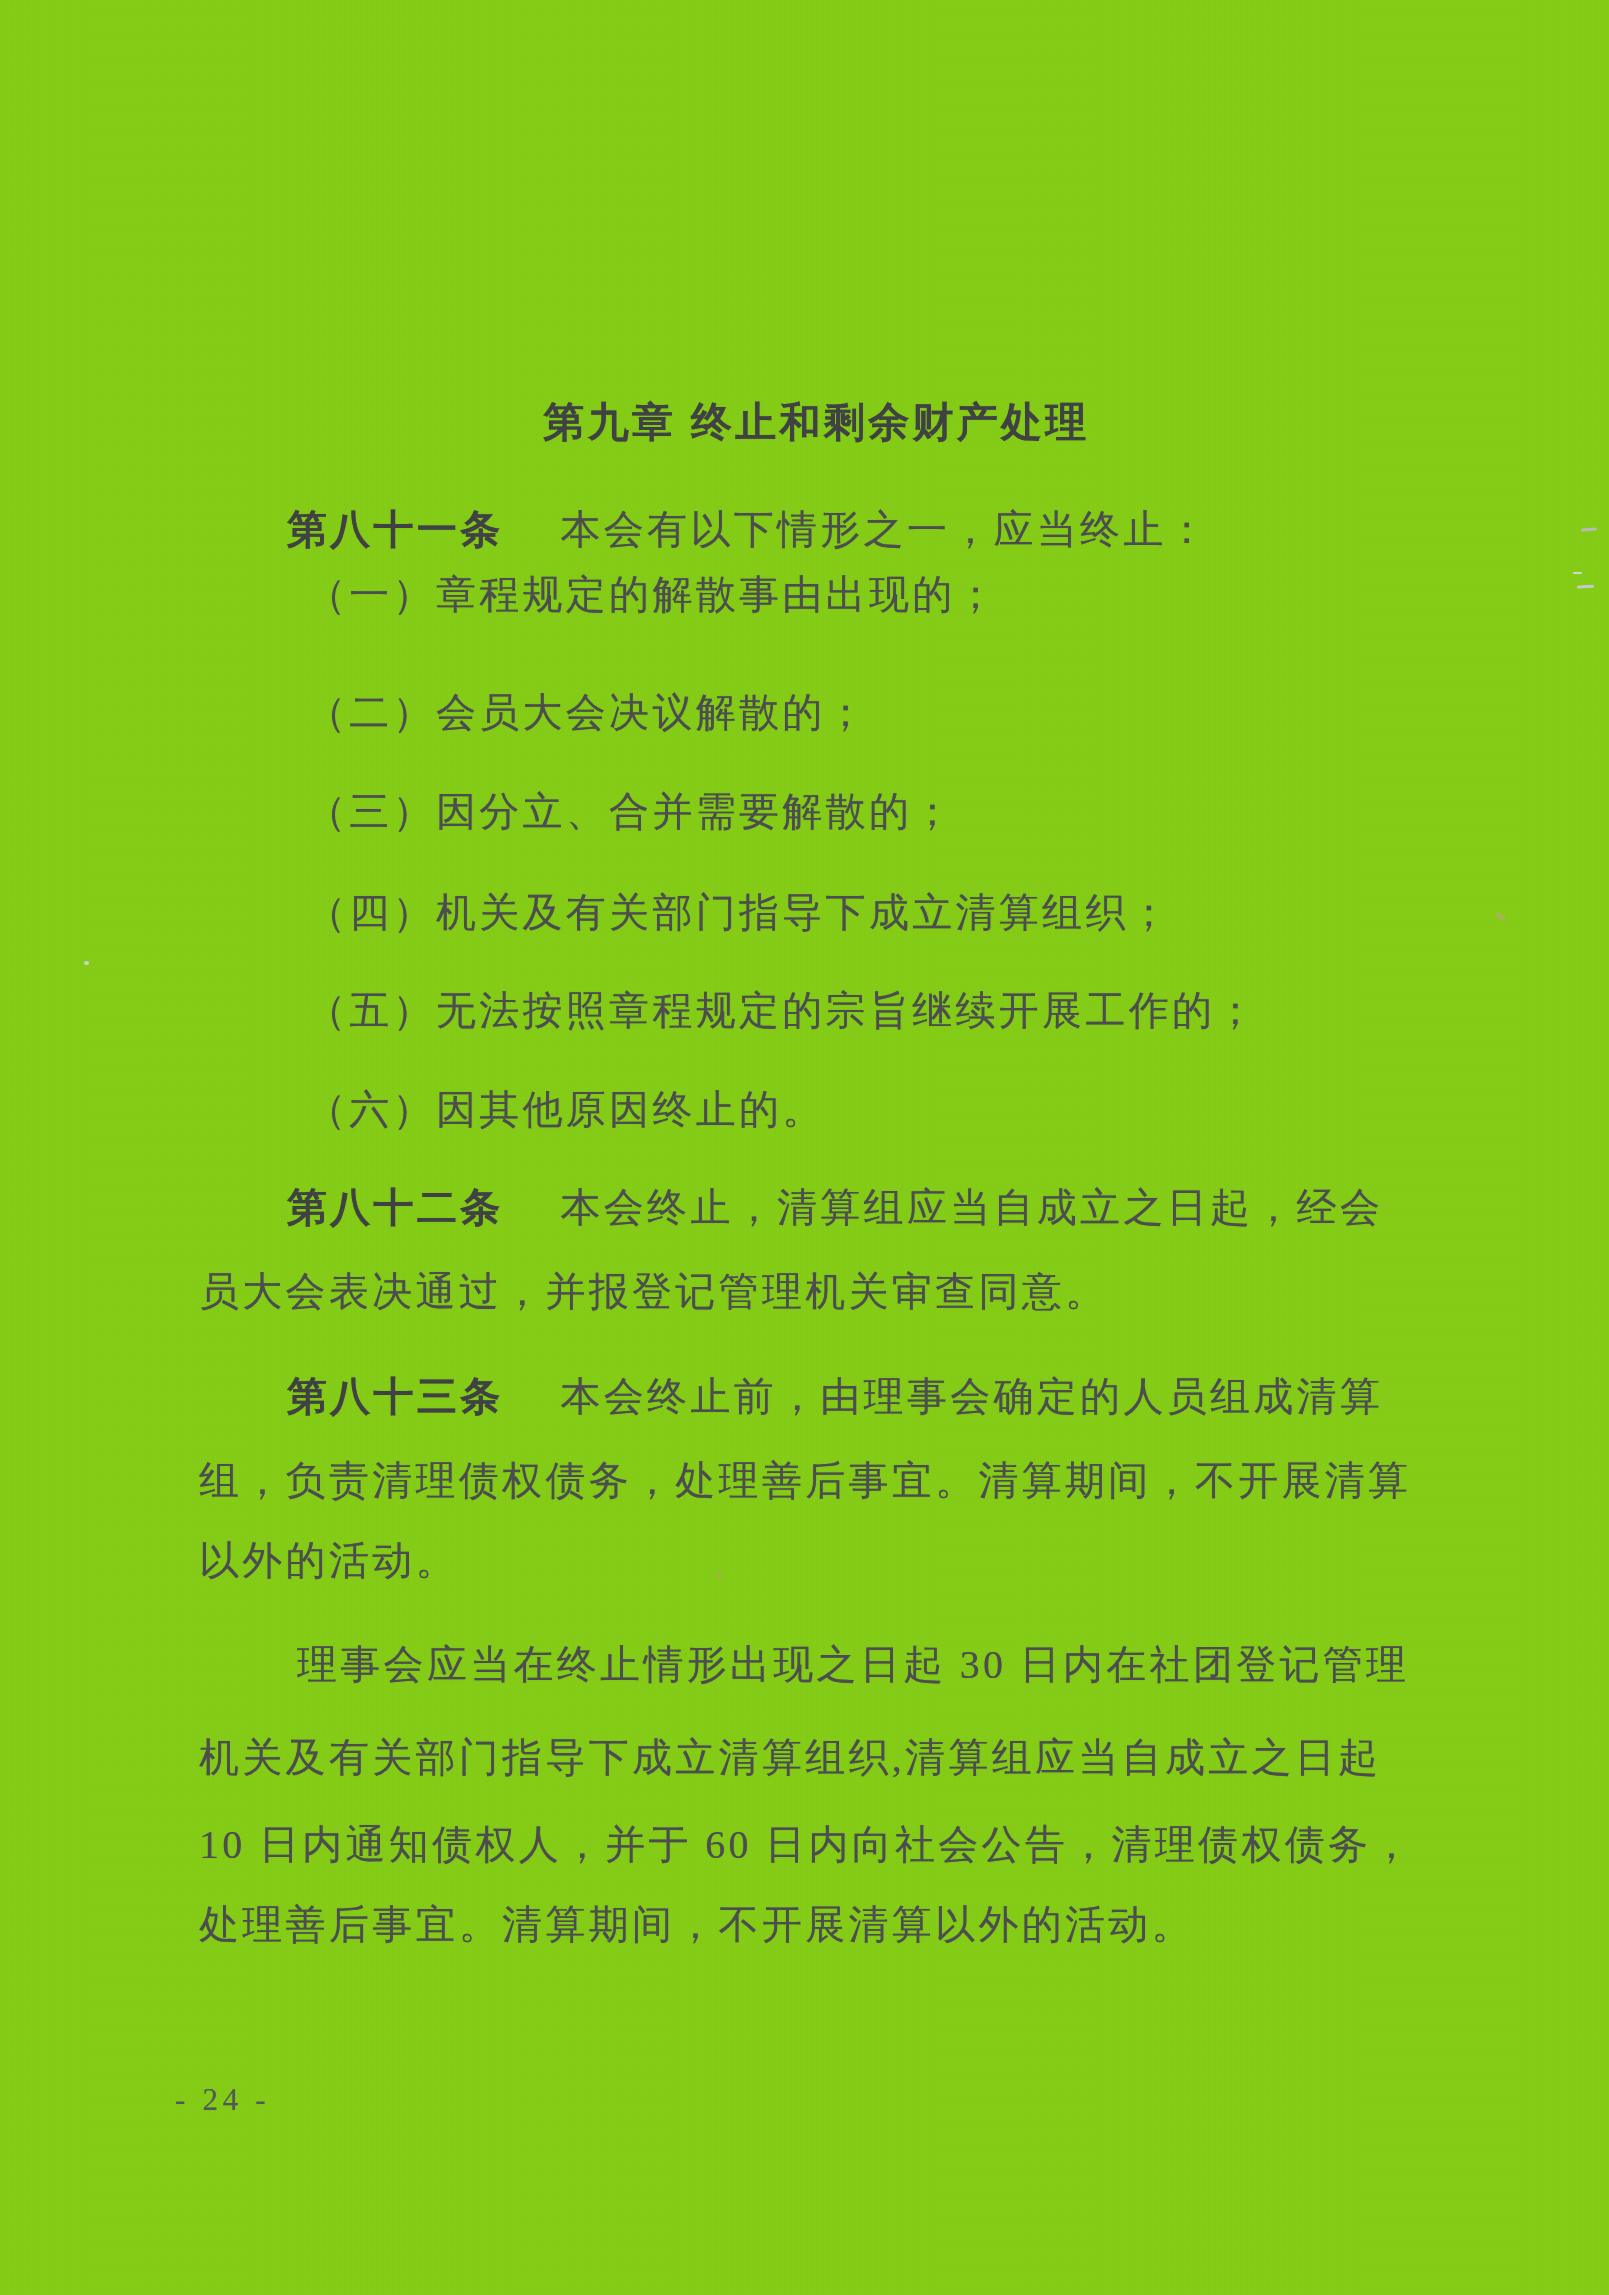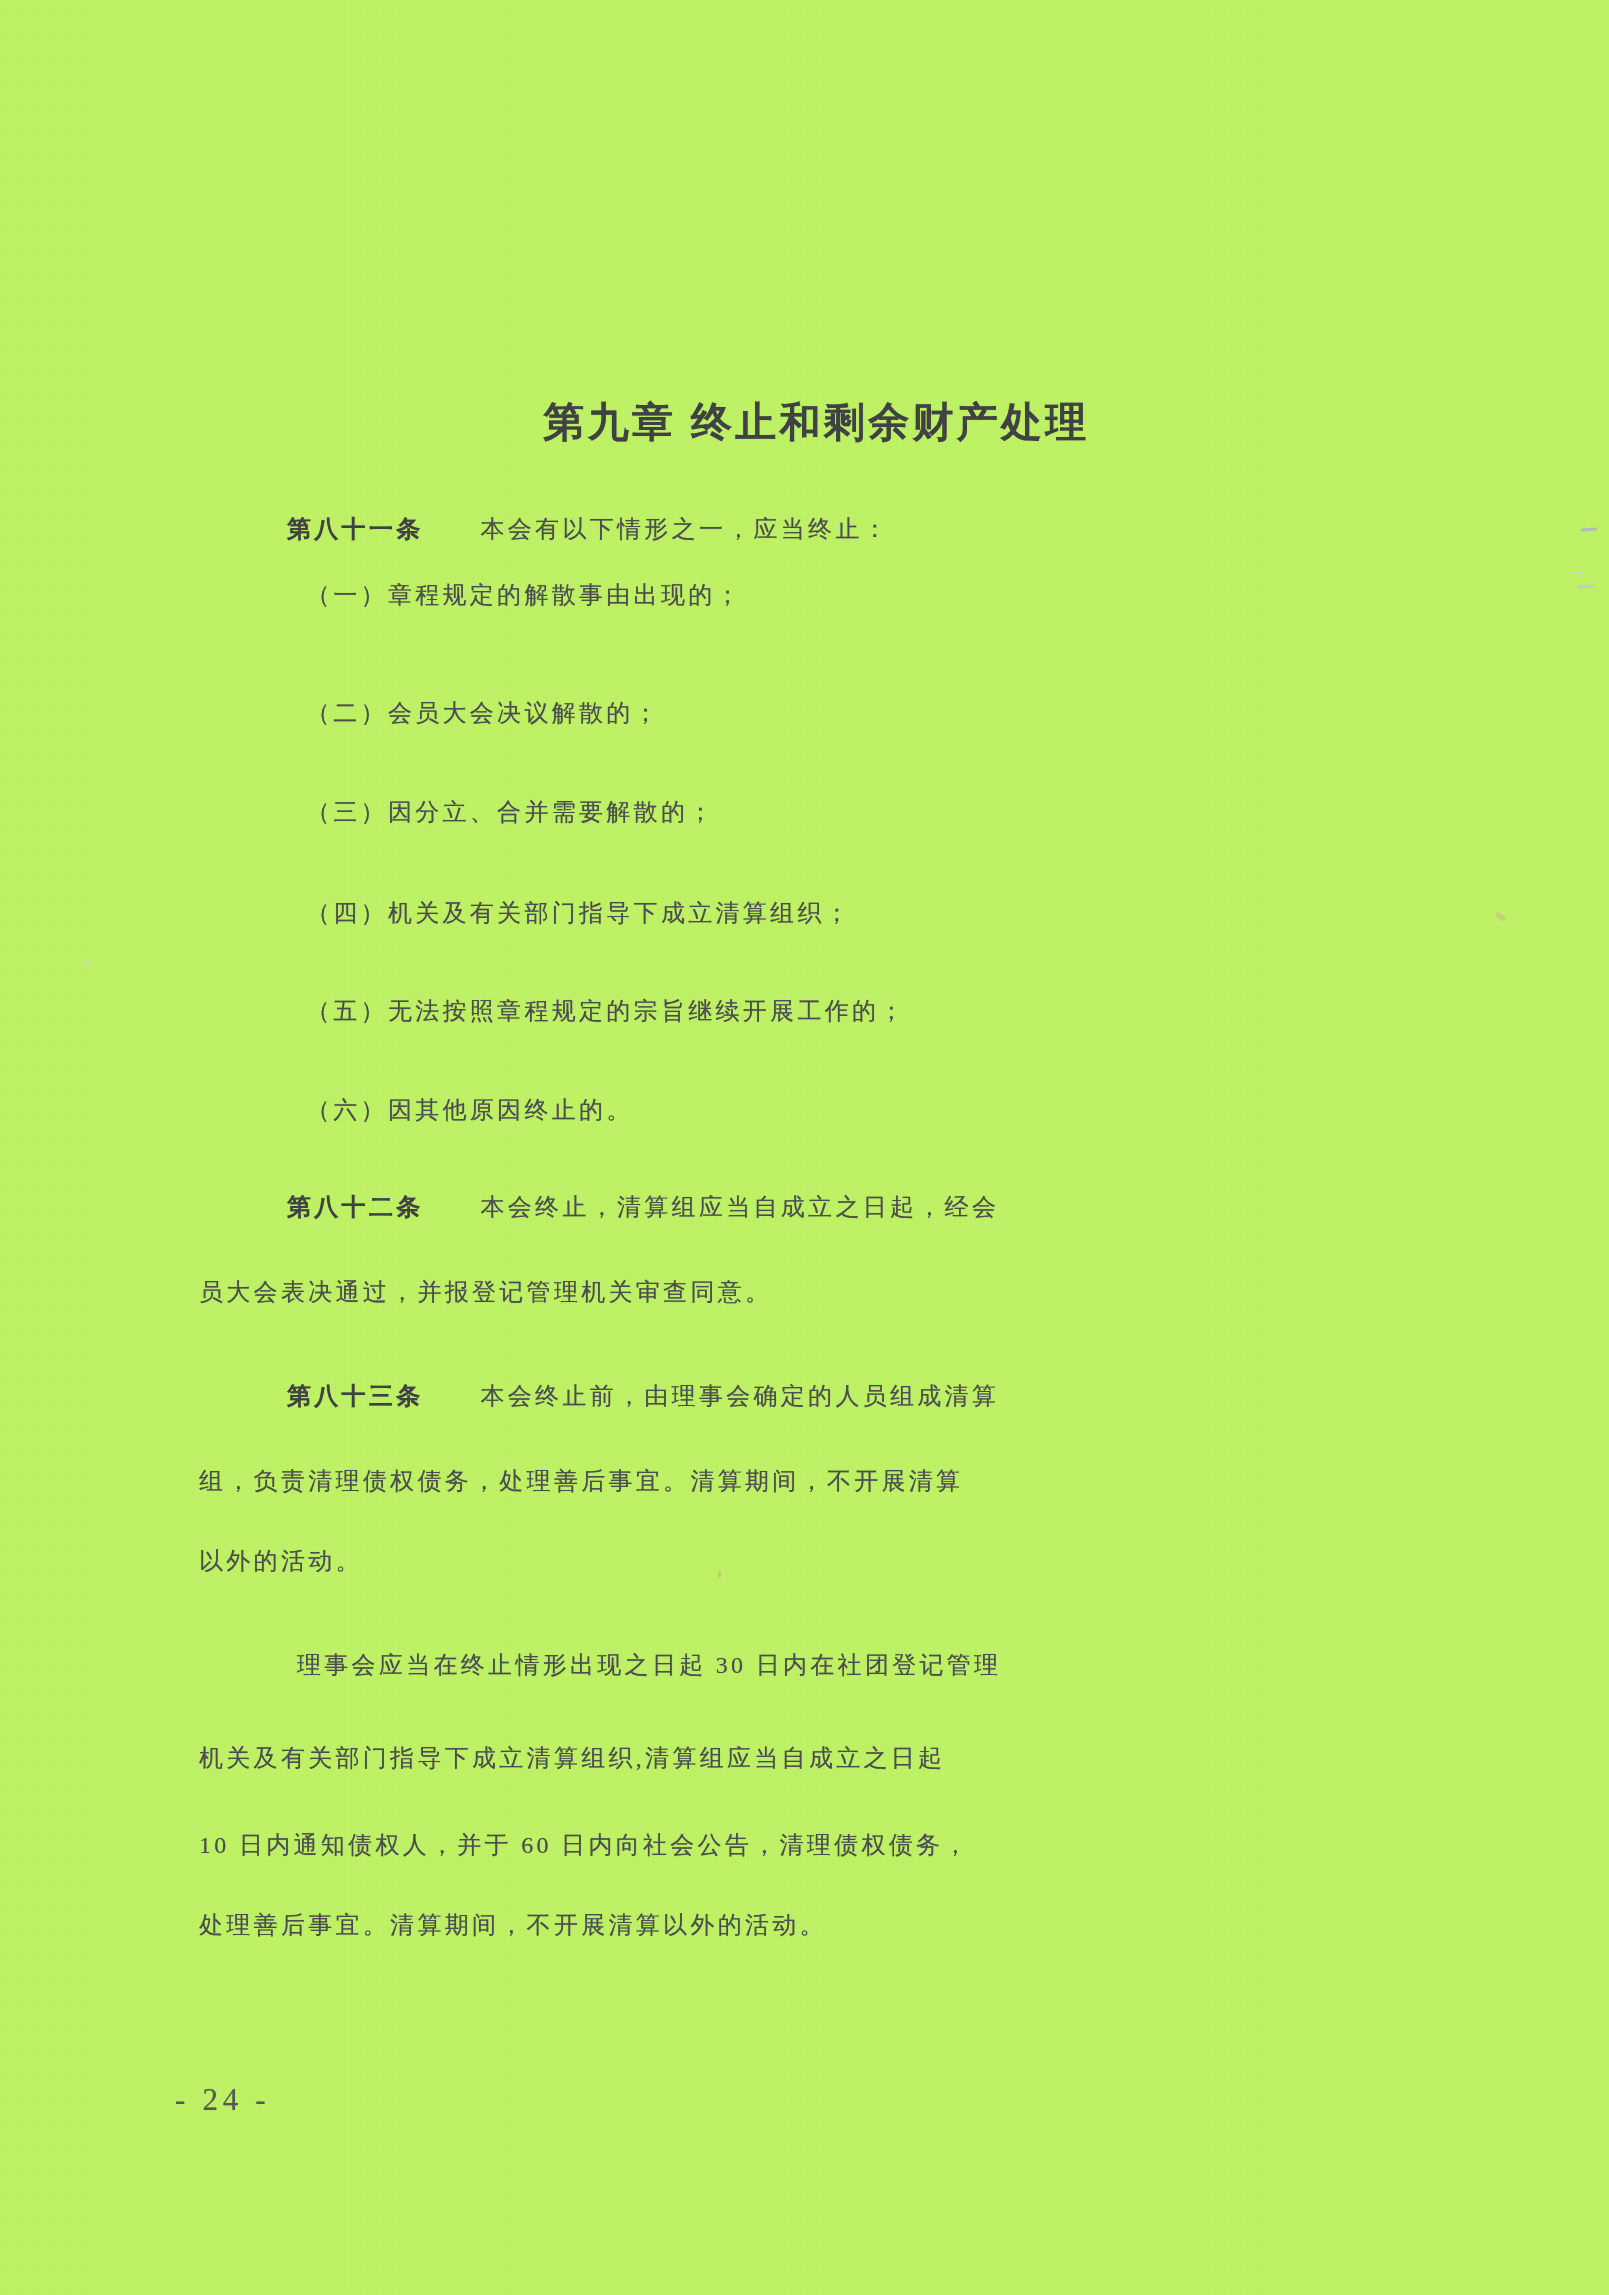--- a/index.html
+++ b/index.html
@@ -1,21 +1,21 @@
 <!DOCTYPE html>
 <html style="font-size:10.7px"><head>
 <meta charset="utf-8">
 <style>
   html, body { margin: 0; padding: 0; background: #e8e8e6; }
   .page {
     position: relative;
     width: 1609px;
     height: 2295px;
     margin: 0 auto;
-    background: #bef264;
+    background: #84cc16;
     overflow: hidden;
     font-family: "Liberation Serif", "DejaVu Serif", serif;
     color: #4b4d4f;
   }
   
   .page::before {
     content: "";
     position: absolute;
     inset: 0;
     pointer-events: none;
@@ -37,21 +37,21 @@
     letter-spacing: 3.3px;
     color: #3f4143;
     text-shadow: 0 0 0.7px rgba(70,72,74,0.6);
     white-space: nowrap;
   }
   .line {
     position: absolute;
     height: 48px;
     line-height: 48px;
     white-space: nowrap;
-    font-size: 24px;
+    font-size: 40px;
     letter-spacing: 3.3px;
     text-shadow: 0 0 0.7px rgba(80,82,84,0.55);
     text-align: right;
   }
   .continuation { left: 199px; }
   .item         { left: 306px; }
   .article-first{ left: 287px; }
   .para-first   { left: 297px; }
   .article-label {
     font-family: "Liberation Sans", "DejaVu Sans", sans-serif;

